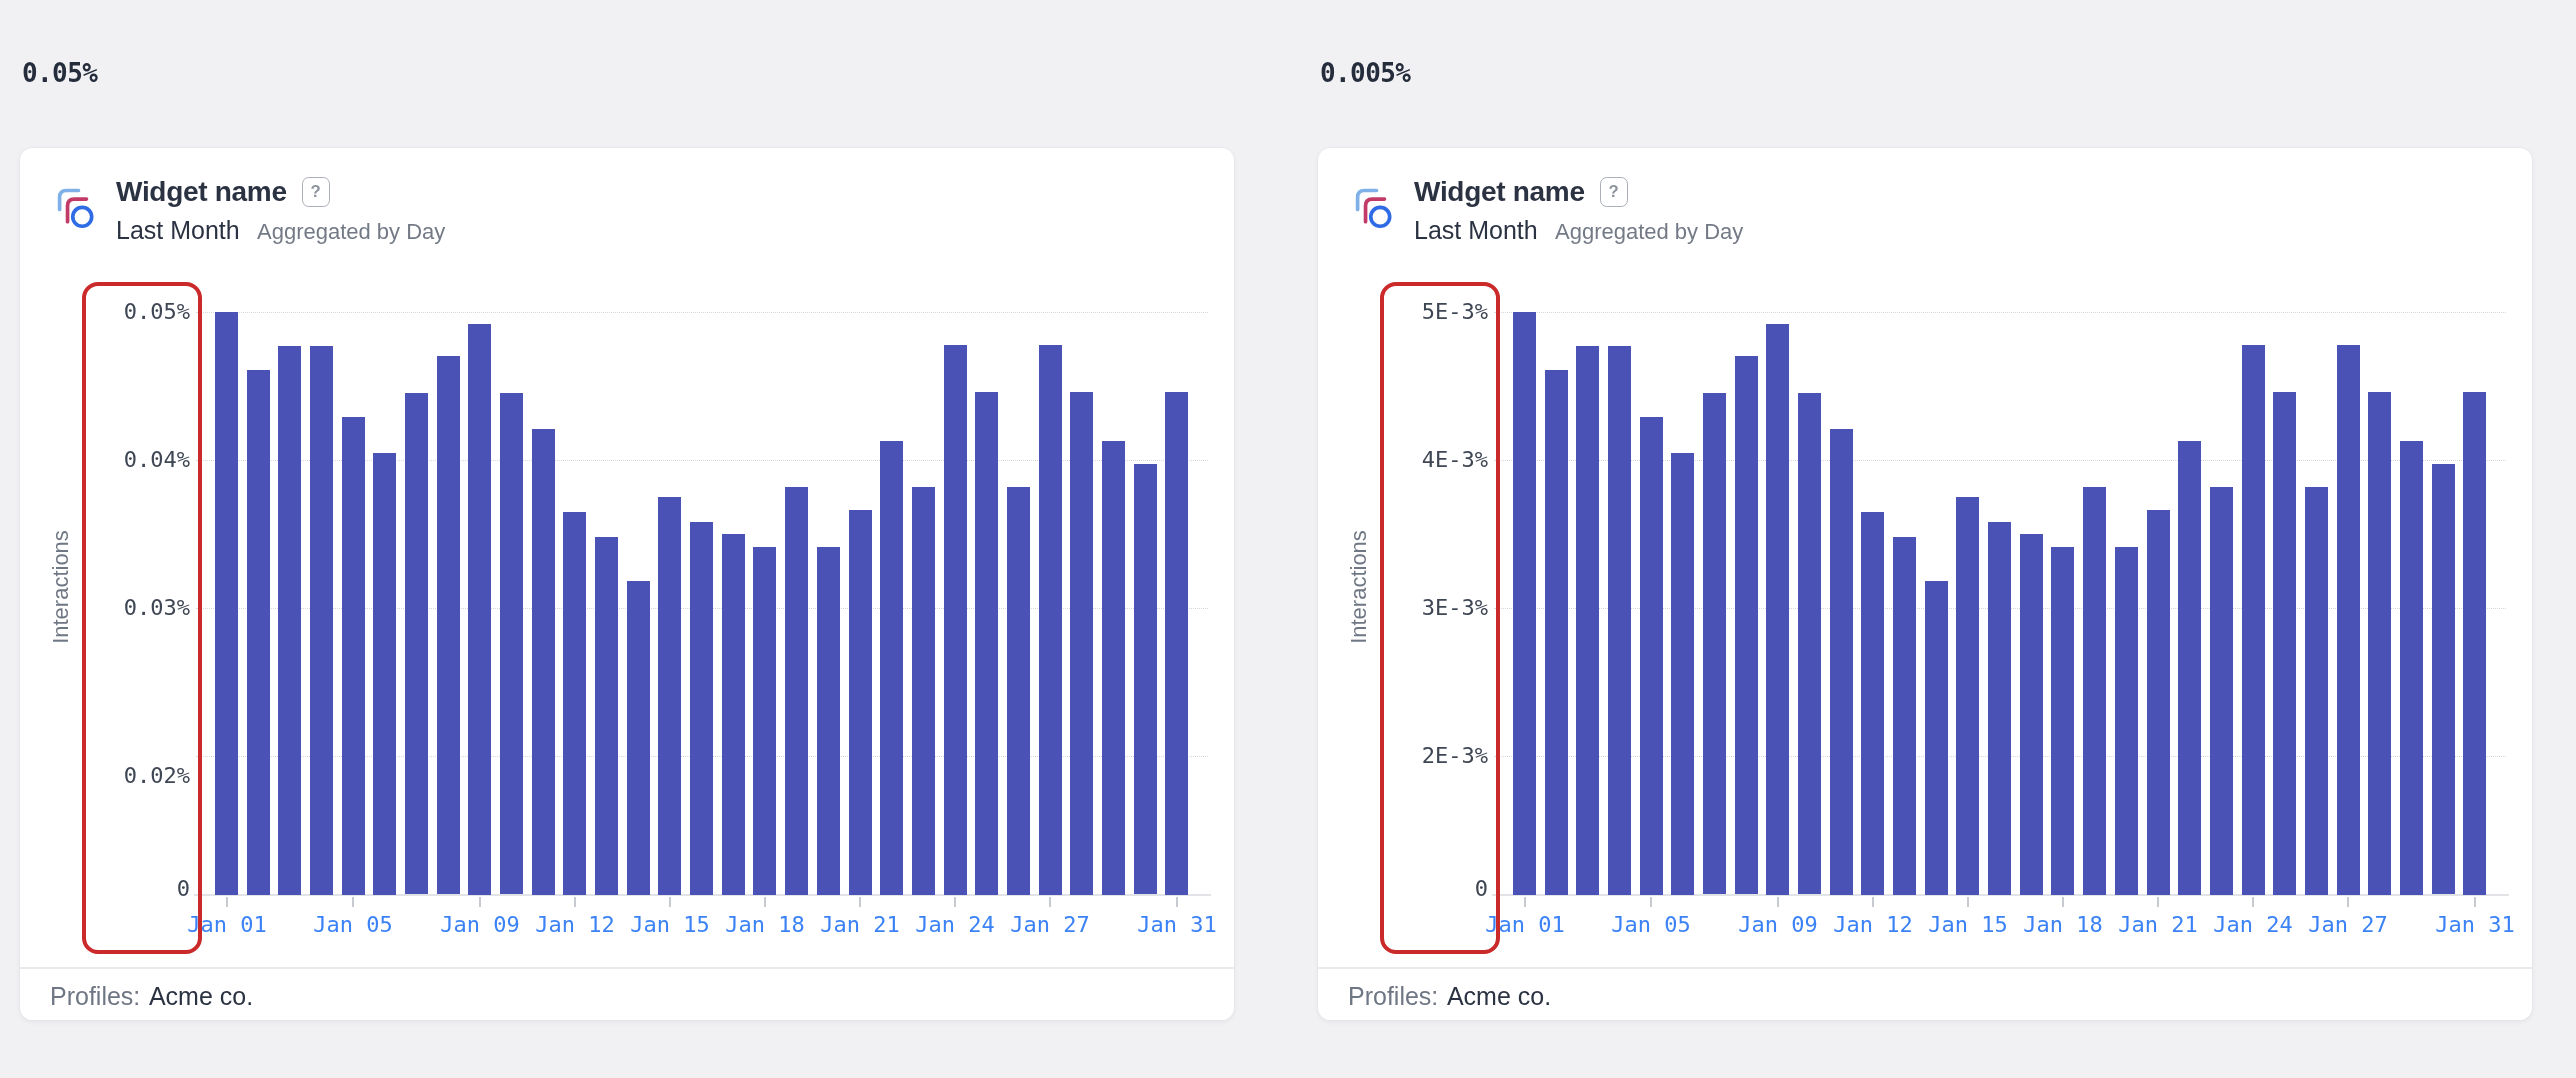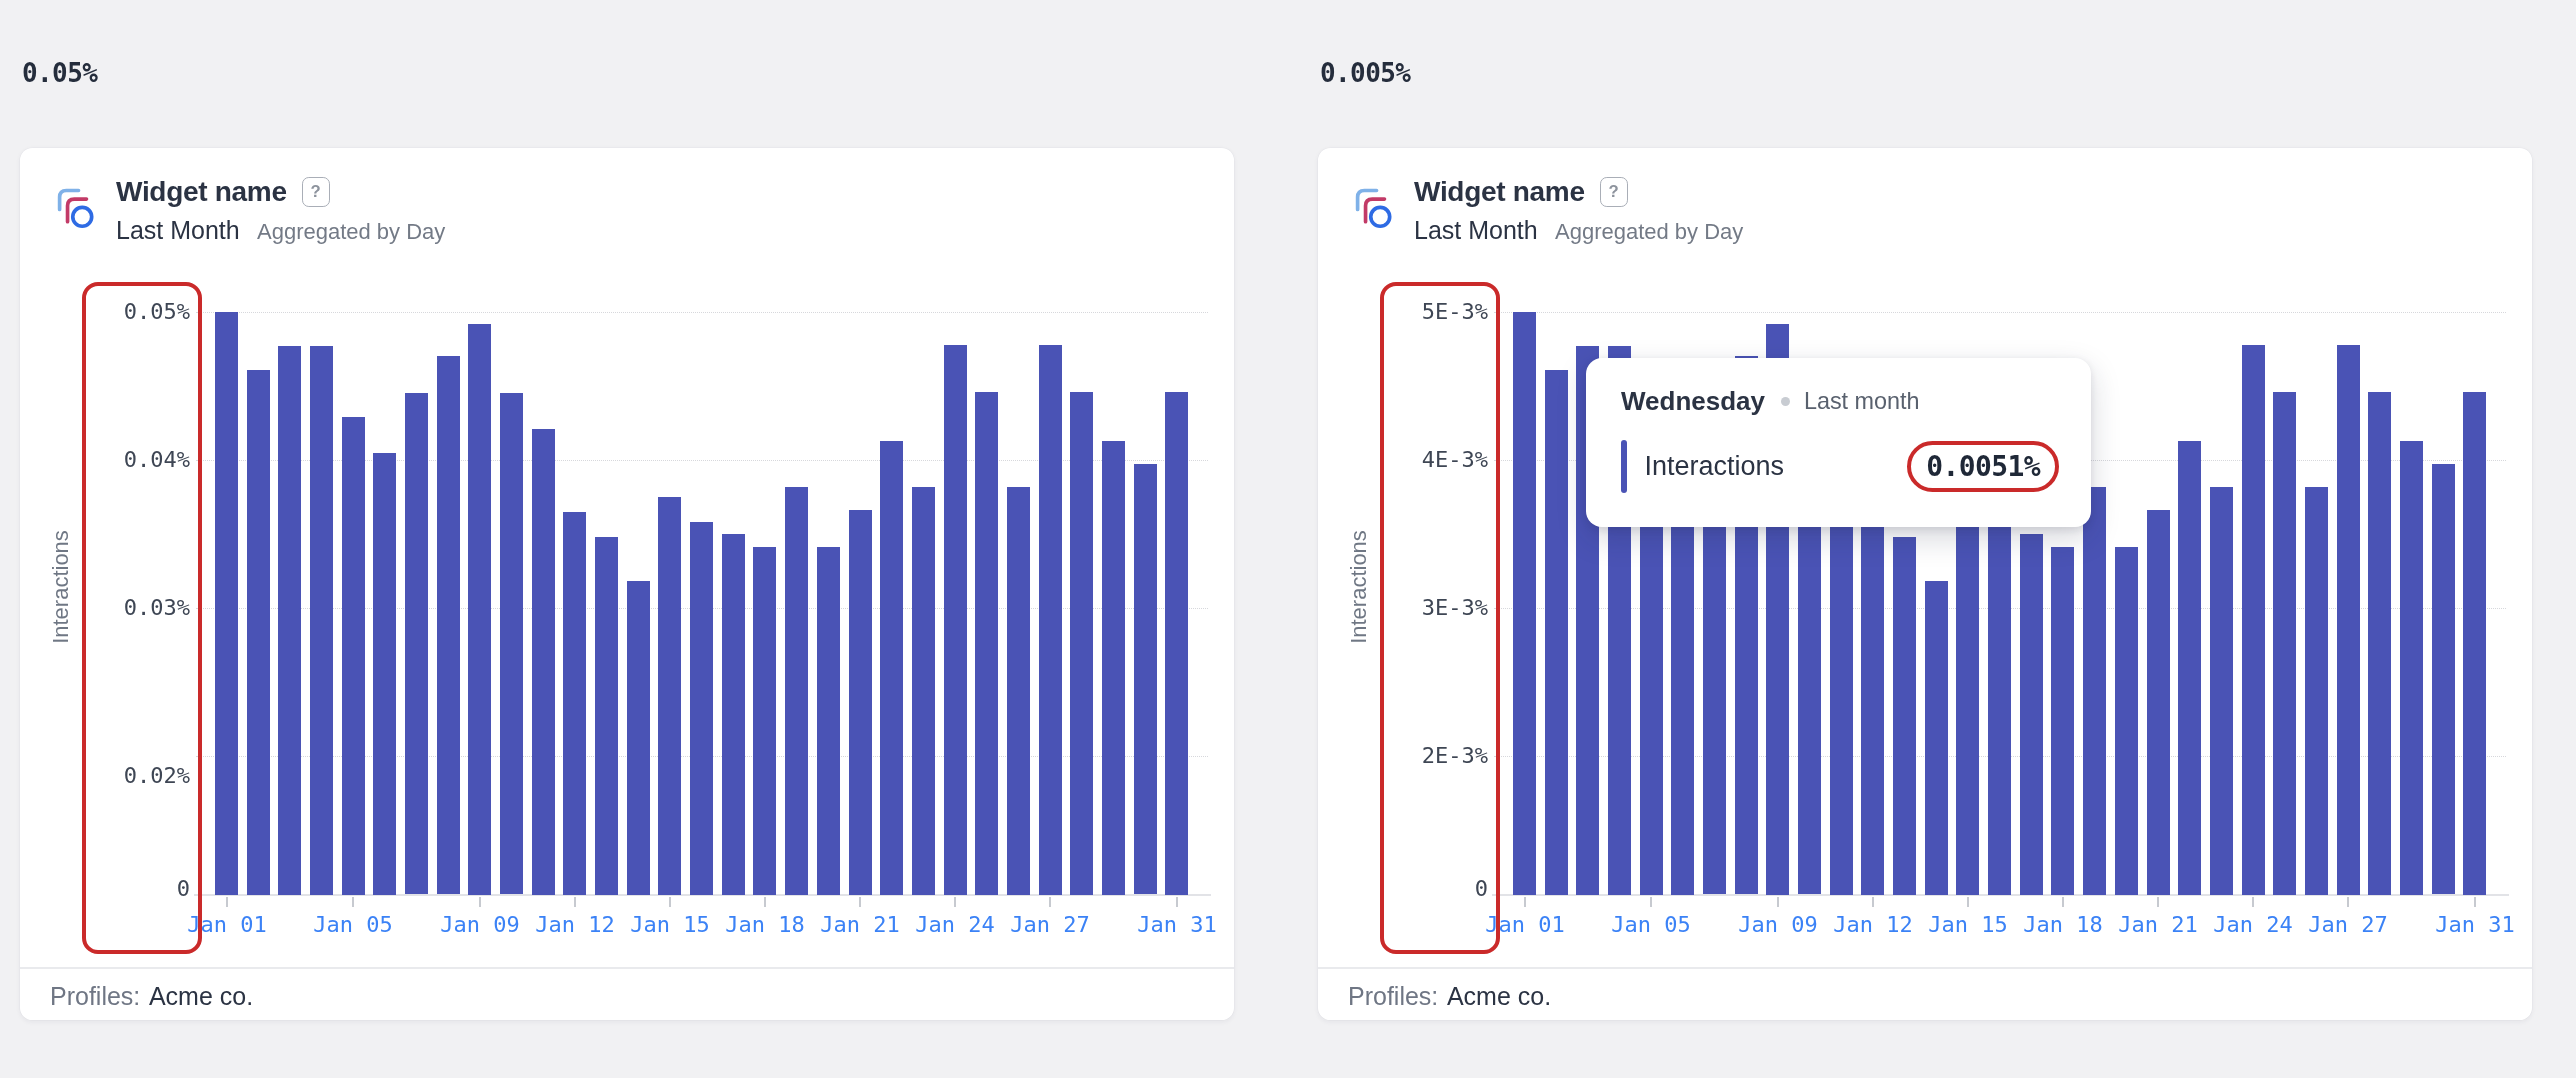--- a/index.html
+++ b/index.html
@@ -228,33 +228,19 @@
       <div class="xlab" style="left: 664px; top: 631px;">Jan 21</div>
       <div class="xtick" style="left: 758px; top: 616px;"></div>
       <div class="xlab" style="left: 759px; top: 631px;">Jan 24</div>
       <div class="xtick" style="left: 853px; top: 616px;"></div>
       <div class="xlab" style="left: 854px; top: 631px;">Jan 27</div>
       <div class="xtick" style="left: 980px; top: 616px;"></div>
       <div class="xlab" style="left: 981px; top: 631px;">Jan 31</div>
     </div>
   <div class="redbox"></div>
 
-  <div class="tooltip">
-    <div class="t-row1">
-      <span class="t-day">Wednesday</span>
-      <span class="t-dot"></span>
-      <span class="t-period">Last month</span>
-    </div>
-    <div class="t-row2">
-      <span class="t-marker"></span>
-      <span class="t-series">Interactions</span>
-      <span class="t-ring">
-        <span class="t-value">0.0051%</span>
-      </span>
-    </div>
-  </div>
 
   <div class="divider"></div>
   <div class="footer">
     <span class="flabel">Profiles:</span><span class="fvalue">Acme co.</span>
   </div>
 </section>
 
 
 </body></html>

